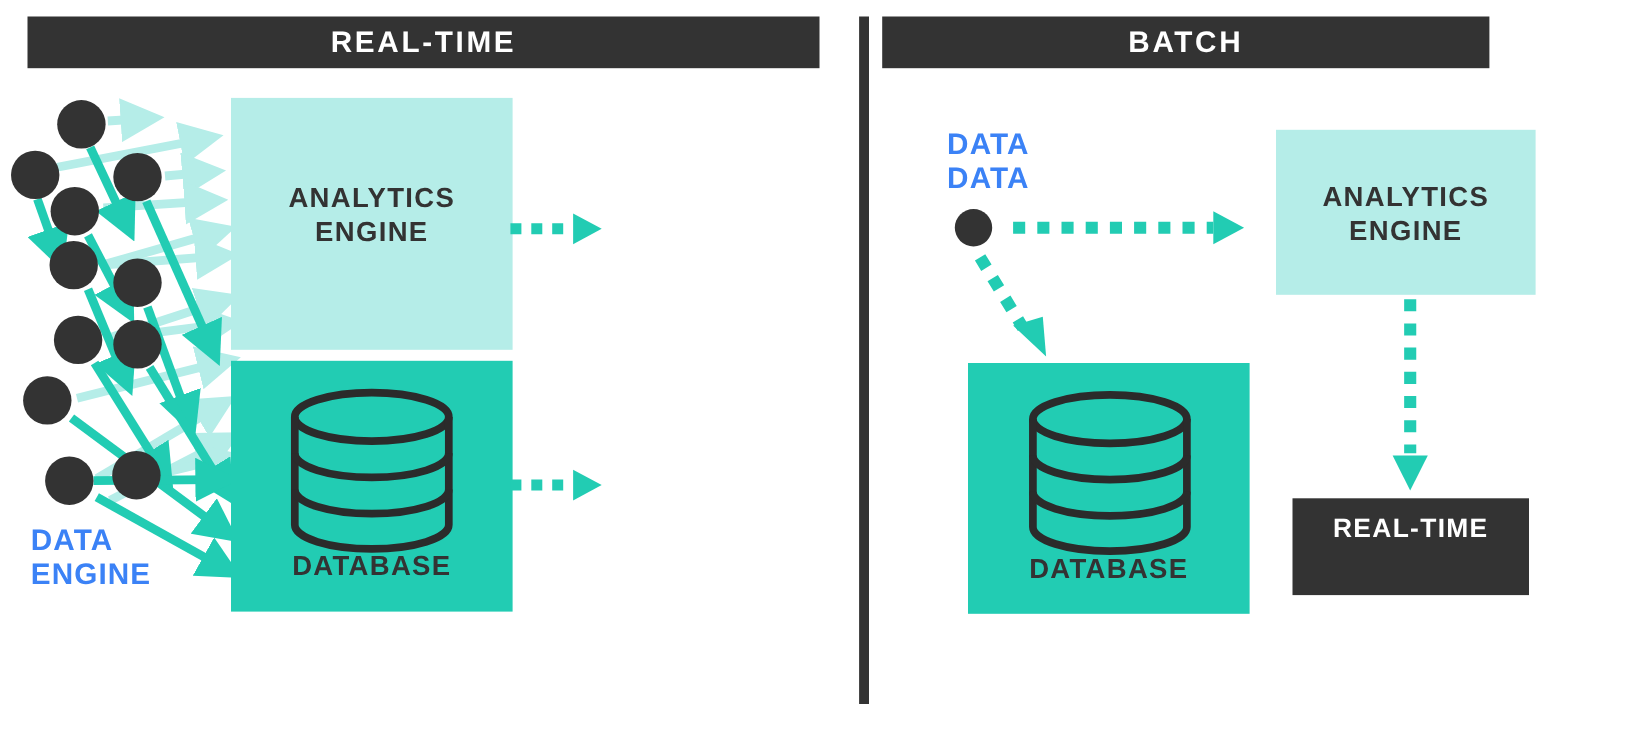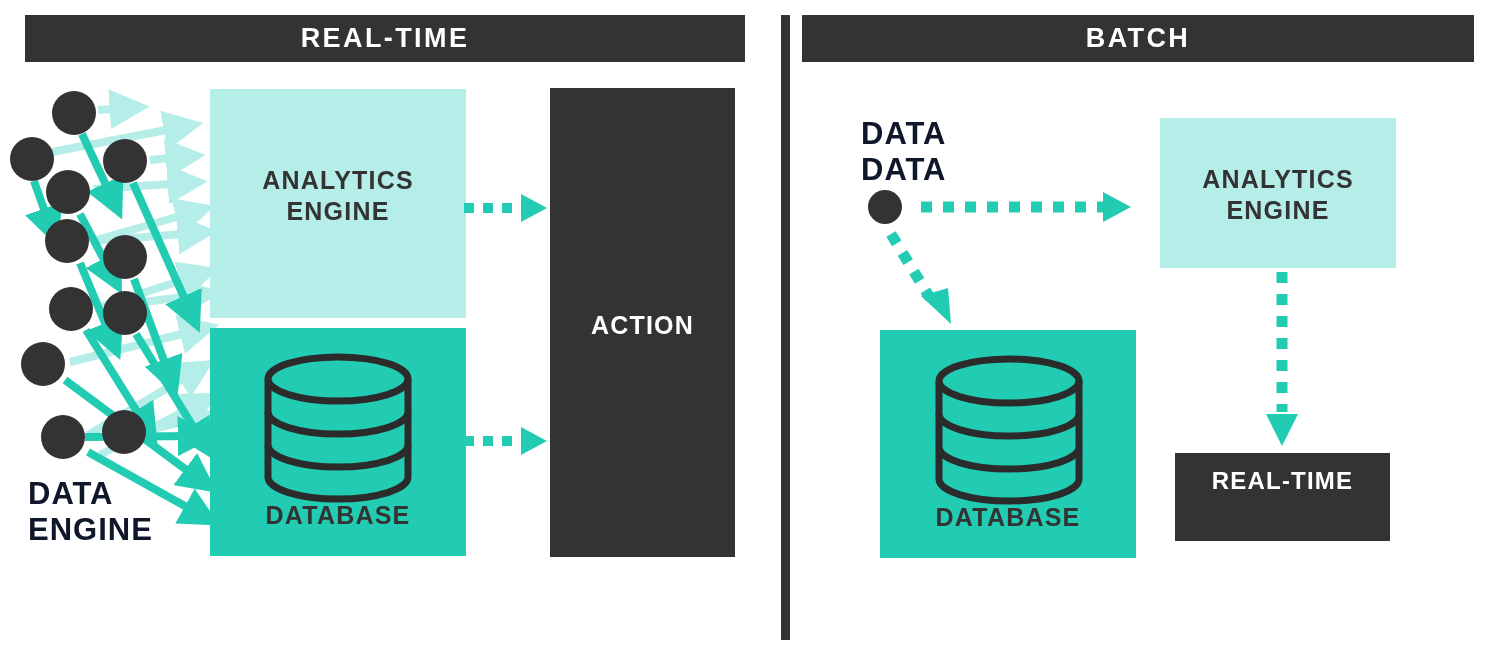--- a/index.html
+++ b/index.html
@@ -12,21 +12,21 @@
   #canvas{position:relative;width:1491px;height:669px;}
 
   .hdr{
     position:absolute;
     background:#333333;
     color:#ffffff;
     display:flex;align-items:center;justify-content:center;
     font-size:27px;font-weight:bold;letter-spacing:2.4px;
   }
   #hdr-left{left:25px;top:15px;width:720px;height:47px;}
-  #hdr-right{left:802px;top:15px;width:672px;height:47px;}
+  #hdr-right{left:802px;top:15px;width:552px;height:47px;}
 
   #divider{
     position:absolute;left:781px;top:15px;width:9px;height:625px;
     background:#333333;
   }
 
   .box{position:absolute;box-sizing:border-box;}
   .box-light{background:#B5EDE8;}
   .box-teal{background:#22CCB3;}
   .box-dark{background:#333333;}
@@ -53,23 +53,23 @@
   #ae-right{left:1160px;top:118px;width:236px;height:150px;}
   #ae-right .boxlabel{top:46px;}
   #db-right{left:880px;top:330px;width:256px;height:228px;}
   #db-right .boxlabel{top:172px;}
   #fb-right{left:1175px;top:453px;width:215px;height:88px;}
   #fb-right .boxlabel{top:13px;font-size:24px;}
 
   
   .freelabel{
     position:absolute;
-    font-size:31px;font-weight:bold;letter-spacing:1px;
+    font-size:27px;font-weight:bold;letter-spacing:1px;
     line-height:1.16;
-    color:#0f172a;
+    color:#3b82f6;
   }
   #lbl-data-points{left:28px;top:476px;}
   #lbl-data-point{left:861px;top:116px;}
 
   .db-icon{position:absolute;}
   #dbicon-left{left:255px;top:352px;}
   #dbicon-right{left:926px;top:354px;}
 
   .dot{
     position:absolute;border-radius:50%;
@@ -168,23 +168,20 @@
 
   <svg class="layer" id="left-dotted">
     <g stroke="#22CCB3" stroke-width="10" fill="none" stroke-dasharray="10 9">
       <line x1="464" y1="208" x2="521" y2="208"></line>
       <line x1="464" y1="441" x2="521" y2="441"></line>
     </g>
     <path d="M521,194 L547,208 L521,222 z" fill="#22CCB3"></path>
     <path d="M521,427 L547,441 L521,455 z" fill="#22CCB3"></path>
   </svg>
 
-  <div class="box box-dark" id="action-box">
-    <div class="boxlabel ondark">ACTION</div>
-  </div>
 
   <div class="freelabel" id="lbl-data-point">
     <div>DATA</div>
     <div>DATA</div>
   </div>
 
   <div class="dot" style="left:868px;top:190px;width:34px;height:34px;"></div>
 
   <svg class="layer" id="right-dotted">
 

